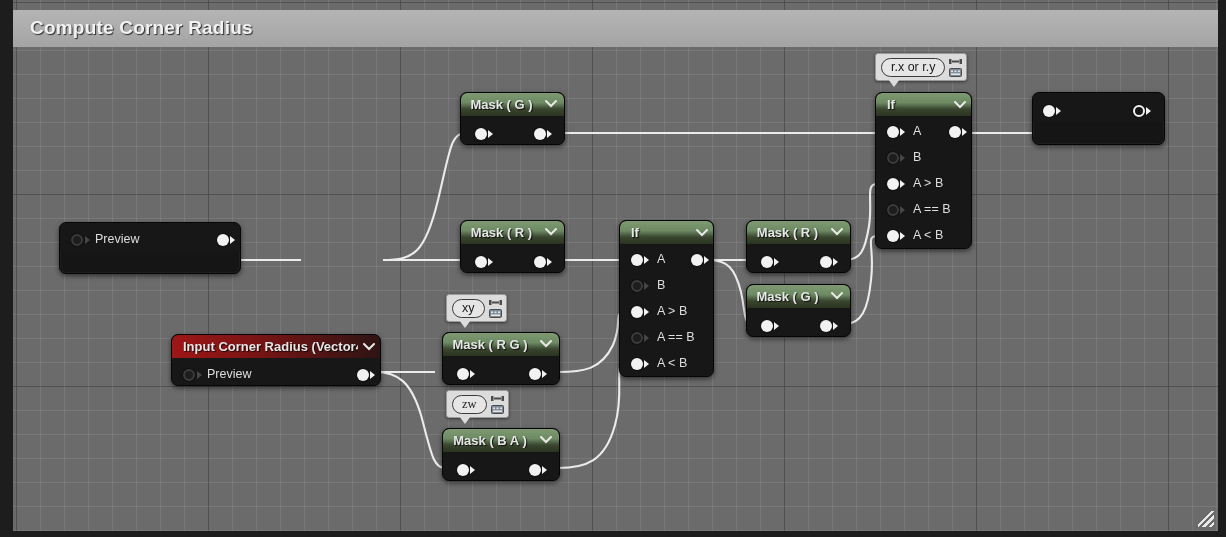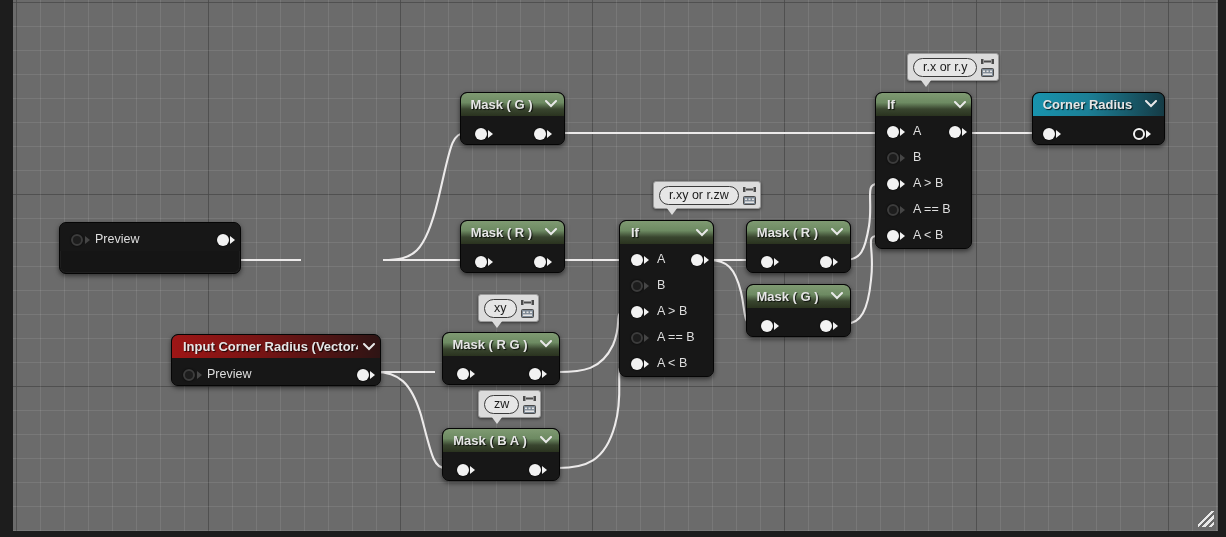--- a/index.html
+++ b/index.html
@@ -163,21 +163,20 @@
   
   .bubble {
     position: absolute;
     background: #dcdcdc;
     border: 1px solid #9a9a9a;
     border-radius: 3px;
     display: flex;
     align-items: center;
     padding: 3px 4px 3px 5px;
     box-shadow: 0 1px 3px rgba(0,0,0,0.5);
-    margin-left: 32px;
   }
   .bubble .pill {
     border: 1px solid #3b3b3b;
     border-radius: 11px;
     background: #e6e6e6;
     padding: 1px 9px;
     font-size: 12.5px;
     color: #1b1b1b;
     white-space: nowrap;
     line-height: 15px;
@@ -433,58 +432,28 @@
         <span class="pin" style="left:11px; top:114px;"></span>
         <span class="pin-arrow" style="left:24px; top:116px;"></span>
         <span class="pin-label" style="left:37px; top:112px;">A &lt; B</span>
 
         <span class="pin" style="left:73px; top:10px;"></span>
         <span class="pin-arrow" style="left:86px; top:12px;"></span>
       </div>
     </div>
 
     <div class="node" style="left:1019px; top:92px; width:133px; height:53px;">
-      <div class="node-header h-teal">
-        <span class="node-title center">Corner Radius</span>
-        <span class="chev" style="position:absolute; right:2px; top:7px;">
-          <svg width="12" height="8" viewBox="0 0 12 8">
-              <path d="M1 1 L6 6 L11 1" stroke="#e8e8e8" stroke-width="2" fill="none" stroke-linecap="round"></path>
-            </svg>
-        </span>
-      </div>
       <div class="node-body" style="height:29px;">
         <span class="pin" style="left:10px; top:12px;"></span>
         <span class="pin-arrow" style="left:23px; top:14px;"></span>
         <span class="pin hollow" style="left:100px; top:12px;"></span>
         <span class="pin-arrow" style="left:113px; top:14px;"></span>
       </div>
     </div>
 
-    <div class="bubble" style="left:608px; top:181px;">
-      <span class="pill">r.xy or r.zw</span>
-      <span class="bicons">
-        <span>
-          <svg width="13" height="9" viewBox="0 0 13 9">
-              <rect x="0" y="2" width="2.5" height="5" fill="#4b4b4b"></rect>
-              <rect x="10.5" y="2" width="2.5" height="5" fill="#4b4b4b"></rect>
-              <rect x="3" y="3.5" width="7" height="2" fill="#4b4b4b"></rect>
-            </svg>
-        </span>
-        <span>
-          <svg width="13" height="9" viewBox="0 0 13 9">
-              <rect x="0.5" y="0.5" width="12" height="8" rx="1" fill="#7e8a96" stroke="#4b4b4b"></rect>
-              <rect x="2" y="2.5" width="2" height="1.6" fill="#e4e4e4"></rect>
-              <rect x="5.5" y="2.5" width="2" height="1.6" fill="#e4e4e4"></rect>
-              <rect x="9" y="2.5" width="2" height="1.6" fill="#e4e4e4"></rect>
-              <rect x="2" y="5.4" width="9" height="1.6" fill="#e4e4e4"></rect>
-            </svg>
-        </span>
-      </span>
-      <span class="tail"></span>
-    </div>
 
     <div class="bubble" style="left:862px; top:53px;">
       <span class="pill">r.x or r.y</span>
       <span class="bicons">
         <span>
           <svg width="13" height="9" viewBox="0 0 13 9">
               <rect x="0" y="2" width="2.5" height="5" fill="#4b4b4b"></rect>
               <rect x="10.5" y="2" width="2.5" height="5" fill="#4b4b4b"></rect>
               <rect x="3" y="3.5" width="7" height="2" fill="#4b4b4b"></rect>
             </svg>
@@ -518,21 +487,21 @@
               <rect x="2" y="2.5" width="2" height="1.6" fill="#e4e4e4"></rect>
               <rect x="5.5" y="2.5" width="2" height="1.6" fill="#e4e4e4"></rect>
               <rect x="9" y="2.5" width="2" height="1.6" fill="#e4e4e4"></rect>
               <rect x="2" y="5.4" width="9" height="1.6" fill="#e4e4e4"></rect>
             </svg>
         </span>
       </span>
       <span class="tail"></span>
     </div>
 
-    <div class="bubble" style="left:433px; top:390px;">
+    <div class="bubble" style="left:433px; top:390px;font-family:Liberation Serif, serif;">
       <span class="pill">zw</span>
       <span class="bicons">
         <span>
           <svg width="13" height="9" viewBox="0 0 13 9">
               <rect x="0" y="2" width="2.5" height="5" fill="#4b4b4b"></rect>
               <rect x="10.5" y="2" width="2.5" height="5" fill="#4b4b4b"></rect>
               <rect x="3" y="3.5" width="7" height="2" fill="#4b4b4b"></rect>
             </svg>
         </span>
         <span>
@@ -547,16 +516,19 @@
       </span>
       <span class="tail"></span>
     </div>
 
   </div>
 
   <div class="bezel-left"></div>
   <div class="bezel-right"></div>
   <div class="bezel-bottom"></div>
 
+  <div id="titlebar">
+    <span class="title-text">Compute Corner Radius</span>
+  </div>
 
   <div id="resize-grip"></div>
 
 </div>
 
 </body></html>

